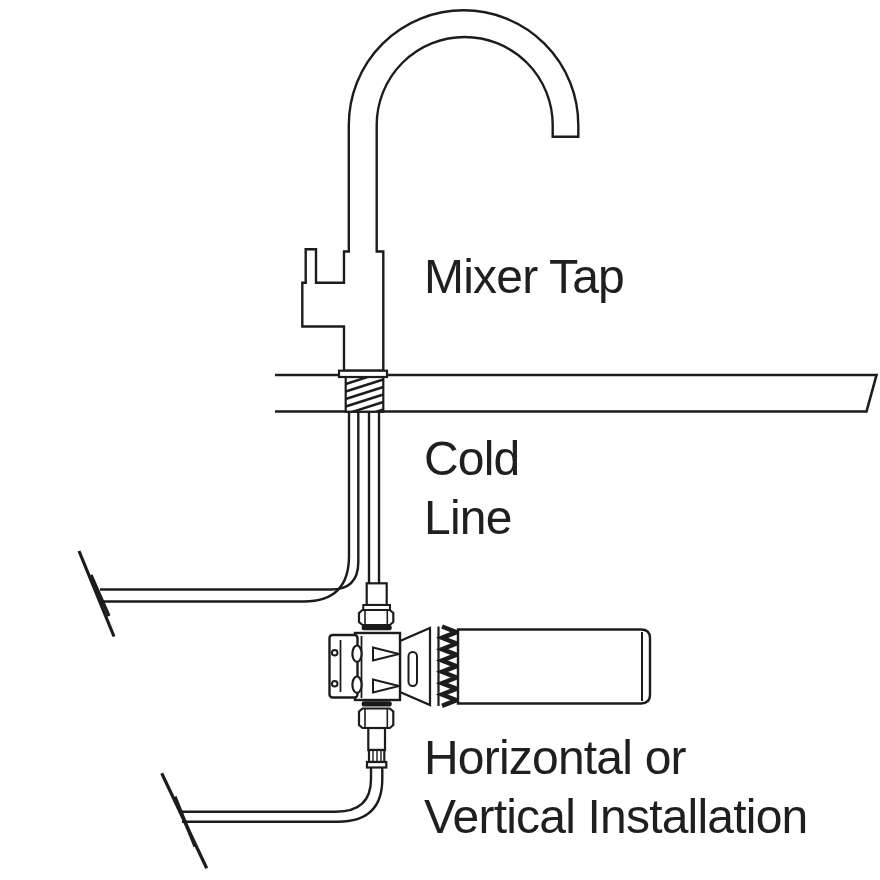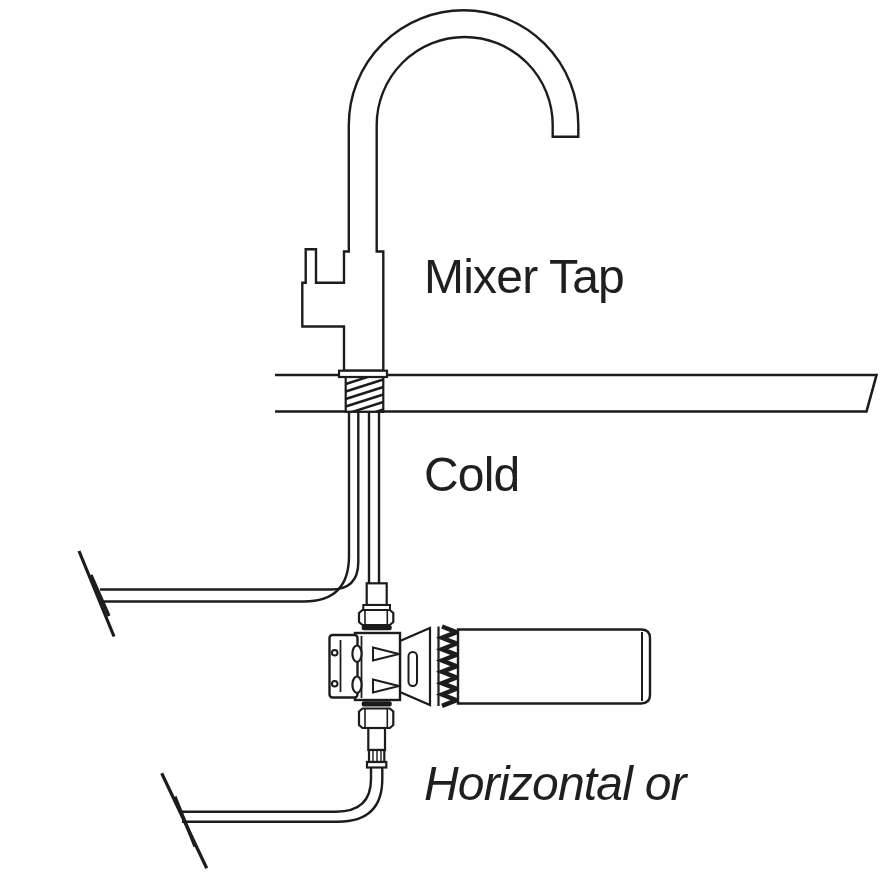--- a/index.html
+++ b/index.html
@@ -134,21 +134,23 @@
       <g stroke-width="3.2">
         <path d="M161.7,773.3 L206.7,868.3"></path>
         <path d="M175,796.7 L195,846.7"></path>
       </g>
     </g>
   </svg>
 
   <div class="label" style="left:424px;top:247px;">Mixer Tap</div>
 
 
-  <div class="label" style="left:424px;top:429px;margin-top:16px;">
+  <div class="label" style="left:424px;top:429px;">
     <div>Cold</div>
+    <div>Line</div>
   </div>
 
-  <div class="label" style="left:424px;top:754px;font-style:italic;">
+  <div class="label" style="left:424px;top:728px;">
     <div>Horizontal or</div>
+    <div>Vertical Installation</div>
   </div>
 
 </div>
 
 </body></html>

